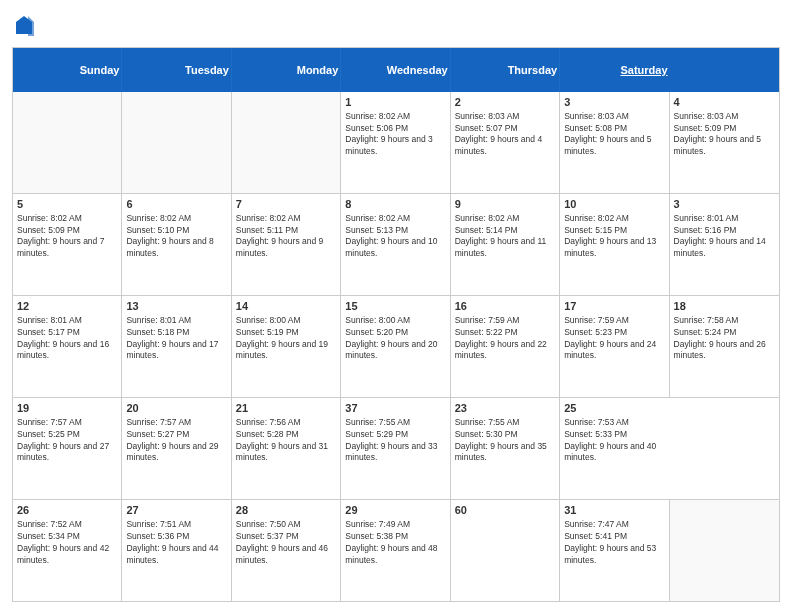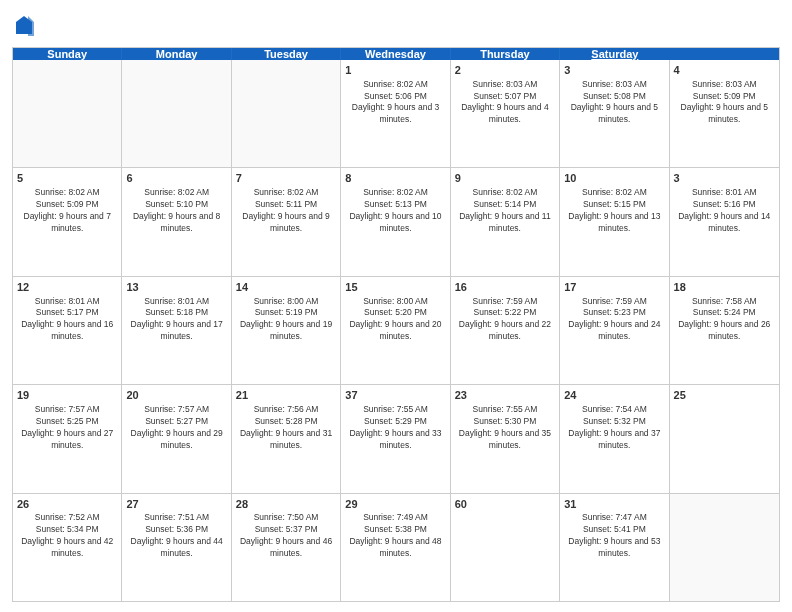--- a/index.html
+++ b/index.html
@@ -61,22 +61,22 @@
     }
     .cal-header {
       display: grid;
       grid-template-columns: repeat(7, 1fr);
       background: #1565c0;
     }
     .cal-header-cell {
       color: #fff;
       font-size: 11px;
       font-weight: bold;
-      text-align: center;
-      padding: 0 2px;
+      text-align: right;
+      padding: 16px 2px;
       border-right: 1px solid #1a6fc4;
     }
     .cal-header-cell:last-child { border-right: none; text-decoration: underline; }
     .cal-body {
       flex: 1;
       display: flex;
       flex-direction: column;
     }
     .cal-row {
       flex: 1;
@@ -99,21 +99,20 @@
     .cal-cell .day-num {
       font-size: 11px;
       font-weight: bold;
       margin-bottom: 1px;
       display: block;
     }
     .cal-cell .day-info {
       font-size: 8.5px;
       color: #333;
       line-height: 1.4;
-      text-align: center;
     }
   </style>
 </head>
 <body>
 
 <div class="page">
   <div class="header">
     <div class="logo">
       <div>
         <div class="logo-text">
@@ -129,22 +128,22 @@
     </div>
     <div class="title-block">
       <div class="month-title"></div>
       <div class="location"></div>
     </div>
   </div>
 
   <div class="calendar">
     <div class="cal-header">
     <div class="cal-header-cell">Sunday</div>
+        <div class="cal-header-cell">Tuesday</div>
         <div class="cal-header-cell">Monday</div>
-        <div class="cal-header-cell">Tuesday</div>
         <div class="cal-header-cell">Wednesday</div>
         <div class="cal-header-cell">Thursday</div>
         <div class="cal-header-cell">Saturday</div>
       </div>
     <div class="cal-body">
     <div class="cal-row">
           <div class="cal-cell empty"></div>
           <div class="cal-cell empty"></div>
           <div class="cal-cell empty"></div>
           <div class="cal-cell">
@@ -239,25 +238,22 @@
           </div>
           <div class="cal-cell">
             <span class="day-num">37</span>
             <div class="day-info">Sunrise: 7:55 AM<br>Sunset: 5:29 PM<br>Daylight: 9 hours and 33 minutes.</div>
           </div>
           <div class="cal-cell">
             <span class="day-num">23</span>
             <div class="day-info">Sunrise: 7:55 AM<br>Sunset: 5:30 PM<br>Daylight: 9 hours and 35 minutes.</div>
           </div>
           <div class="cal-cell">
-            <span class="day-num">24</span>
-            <div class="day-info">Sunrise: 7:54 AM<br>Sunset: 5:32 PM<br>Daylight: 9 hours and 37 minutes.</div>
-          </div>
-          <div class="cal-cell">
             <span class="day-num">25</span>
+            <div class="day-info">Sunrise: 7:53 AM<br>Sunset: 5:33 PM<br>Daylight: 9 hours and 40 minutes.</div>
           </div>
         </div>
         <div class="cal-row">
           <div class="cal-cell">
             <span class="day-num">26</span>
             <div class="day-info">Sunrise: 7:52 AM<br>Sunset: 5:34 PM<br>Daylight: 9 hours and 42 minutes.</div>
           </div>
           <div class="cal-cell">
             <span class="day-num">27</span>
             <div class="day-info">Sunrise: 7:51 AM<br>Sunset: 5:36 PM<br>Daylight: 9 hours and 44 minutes.</div>

